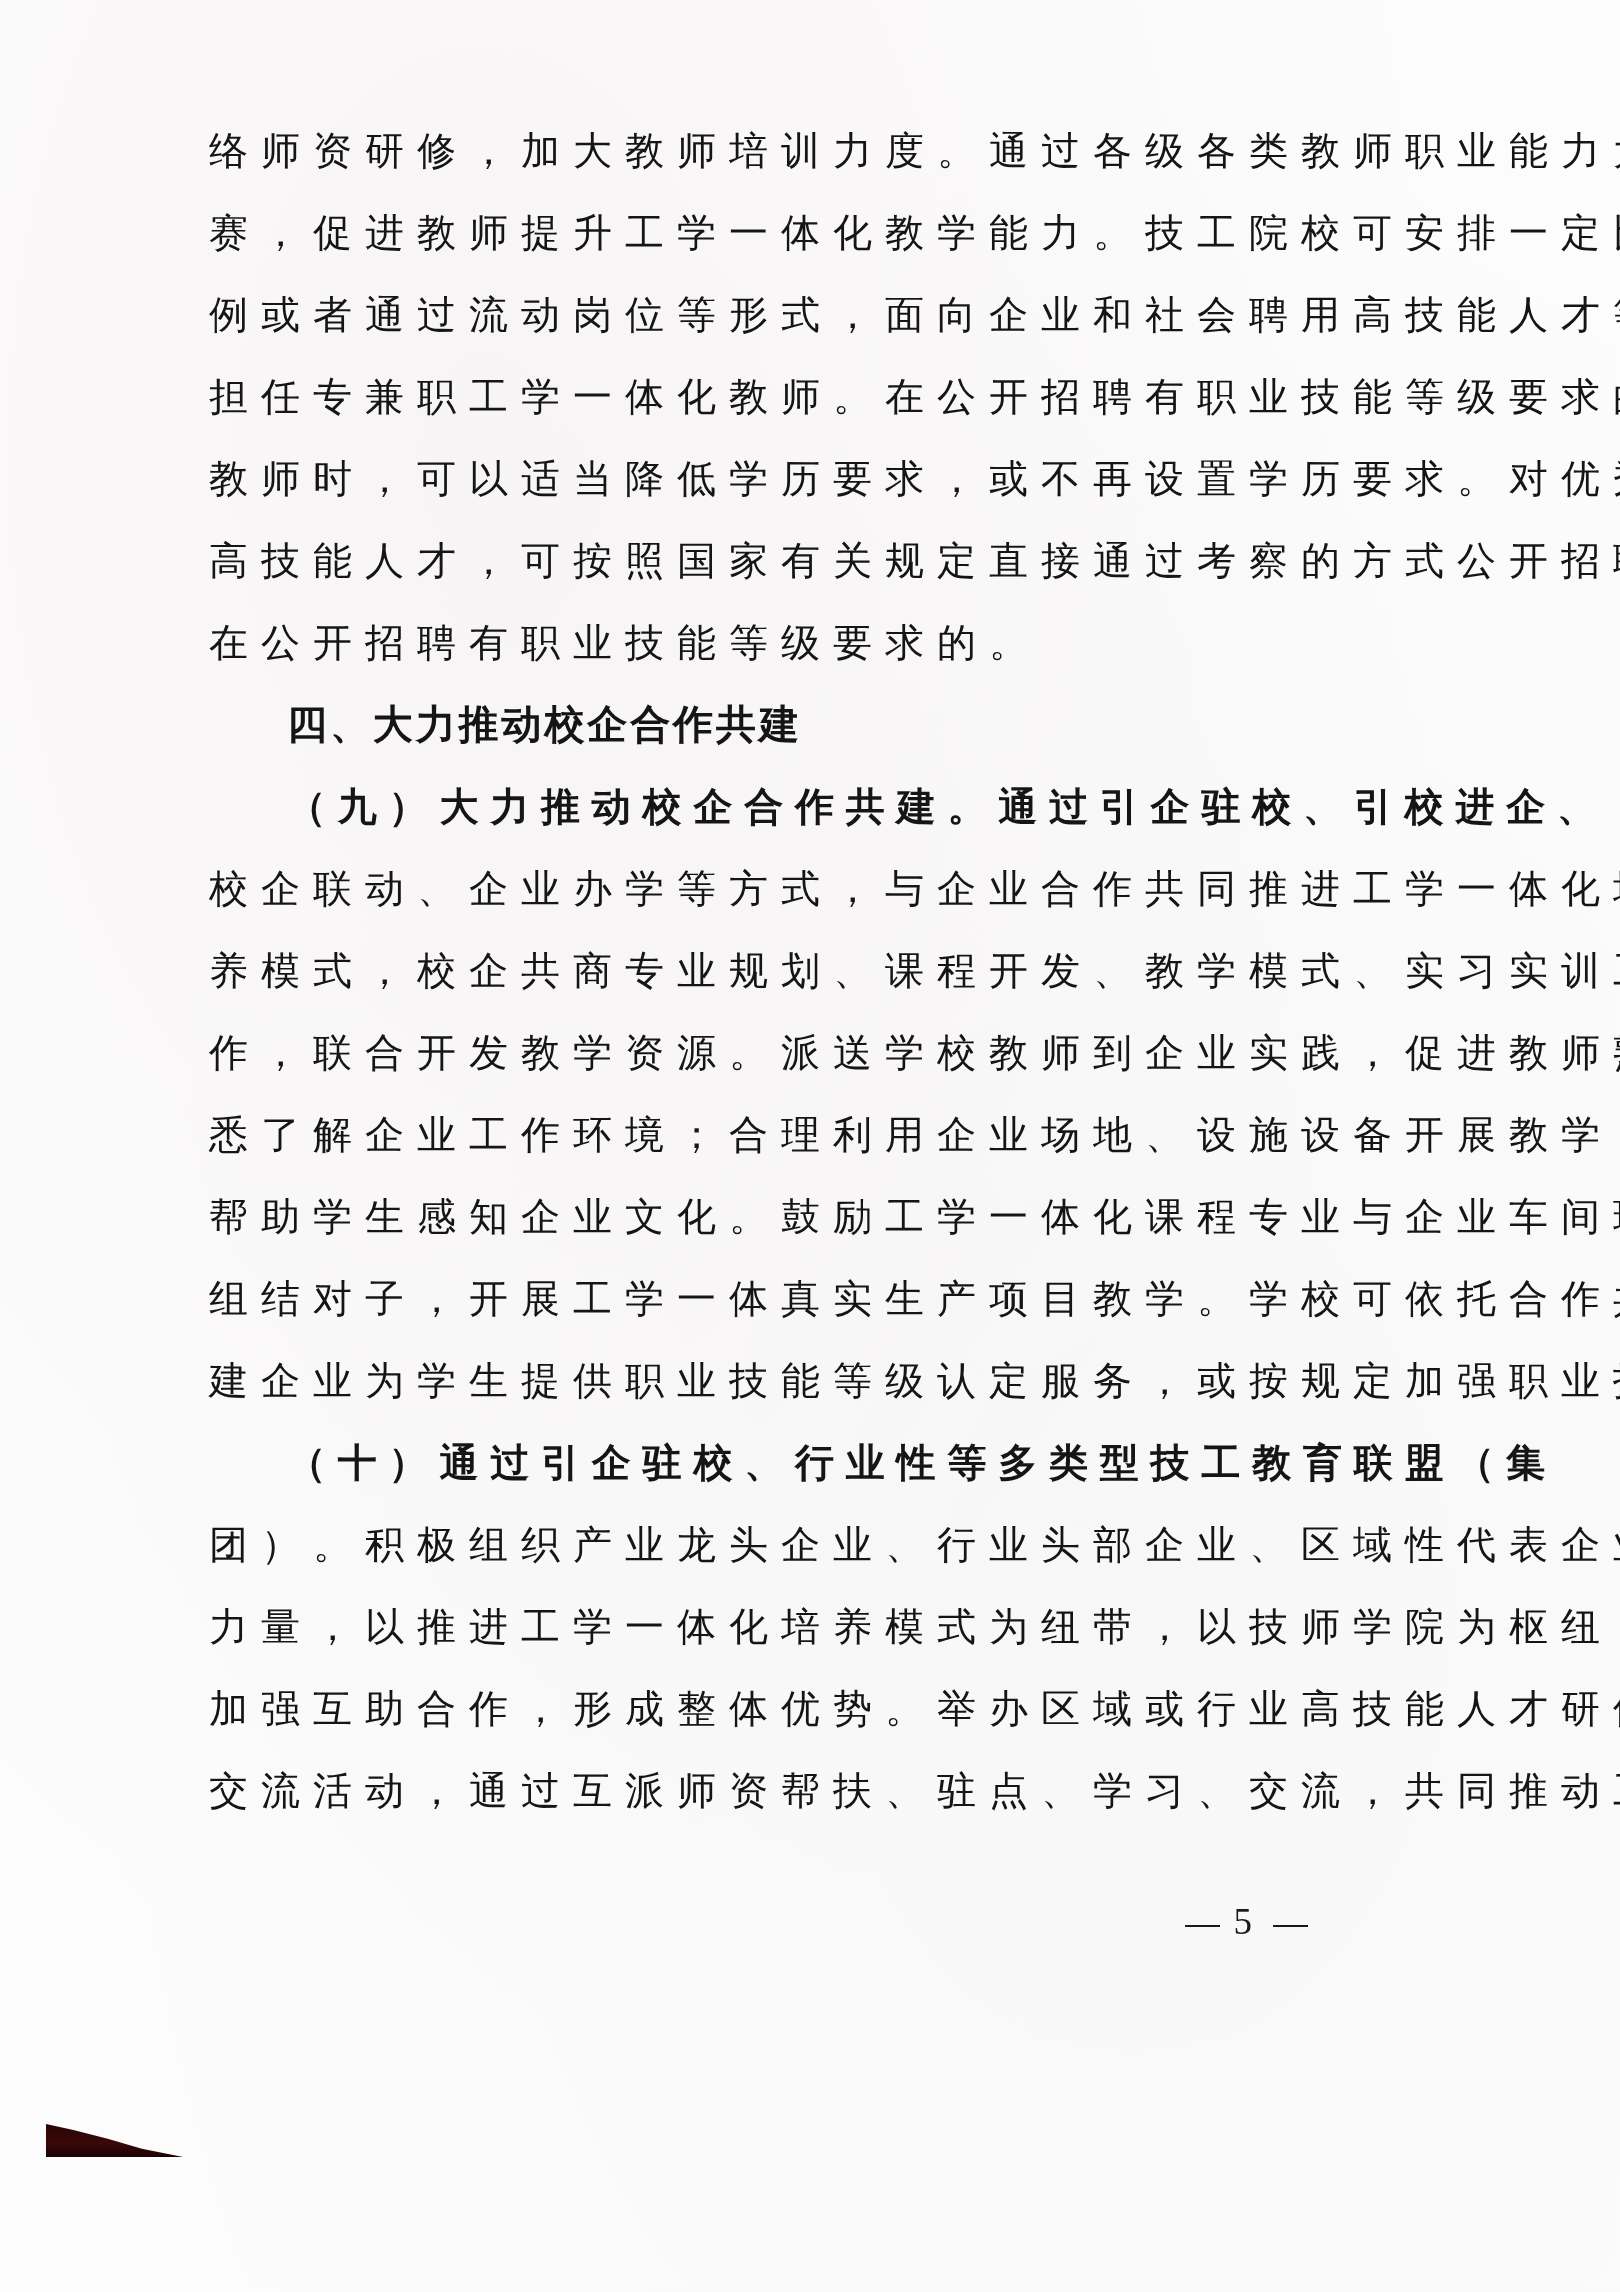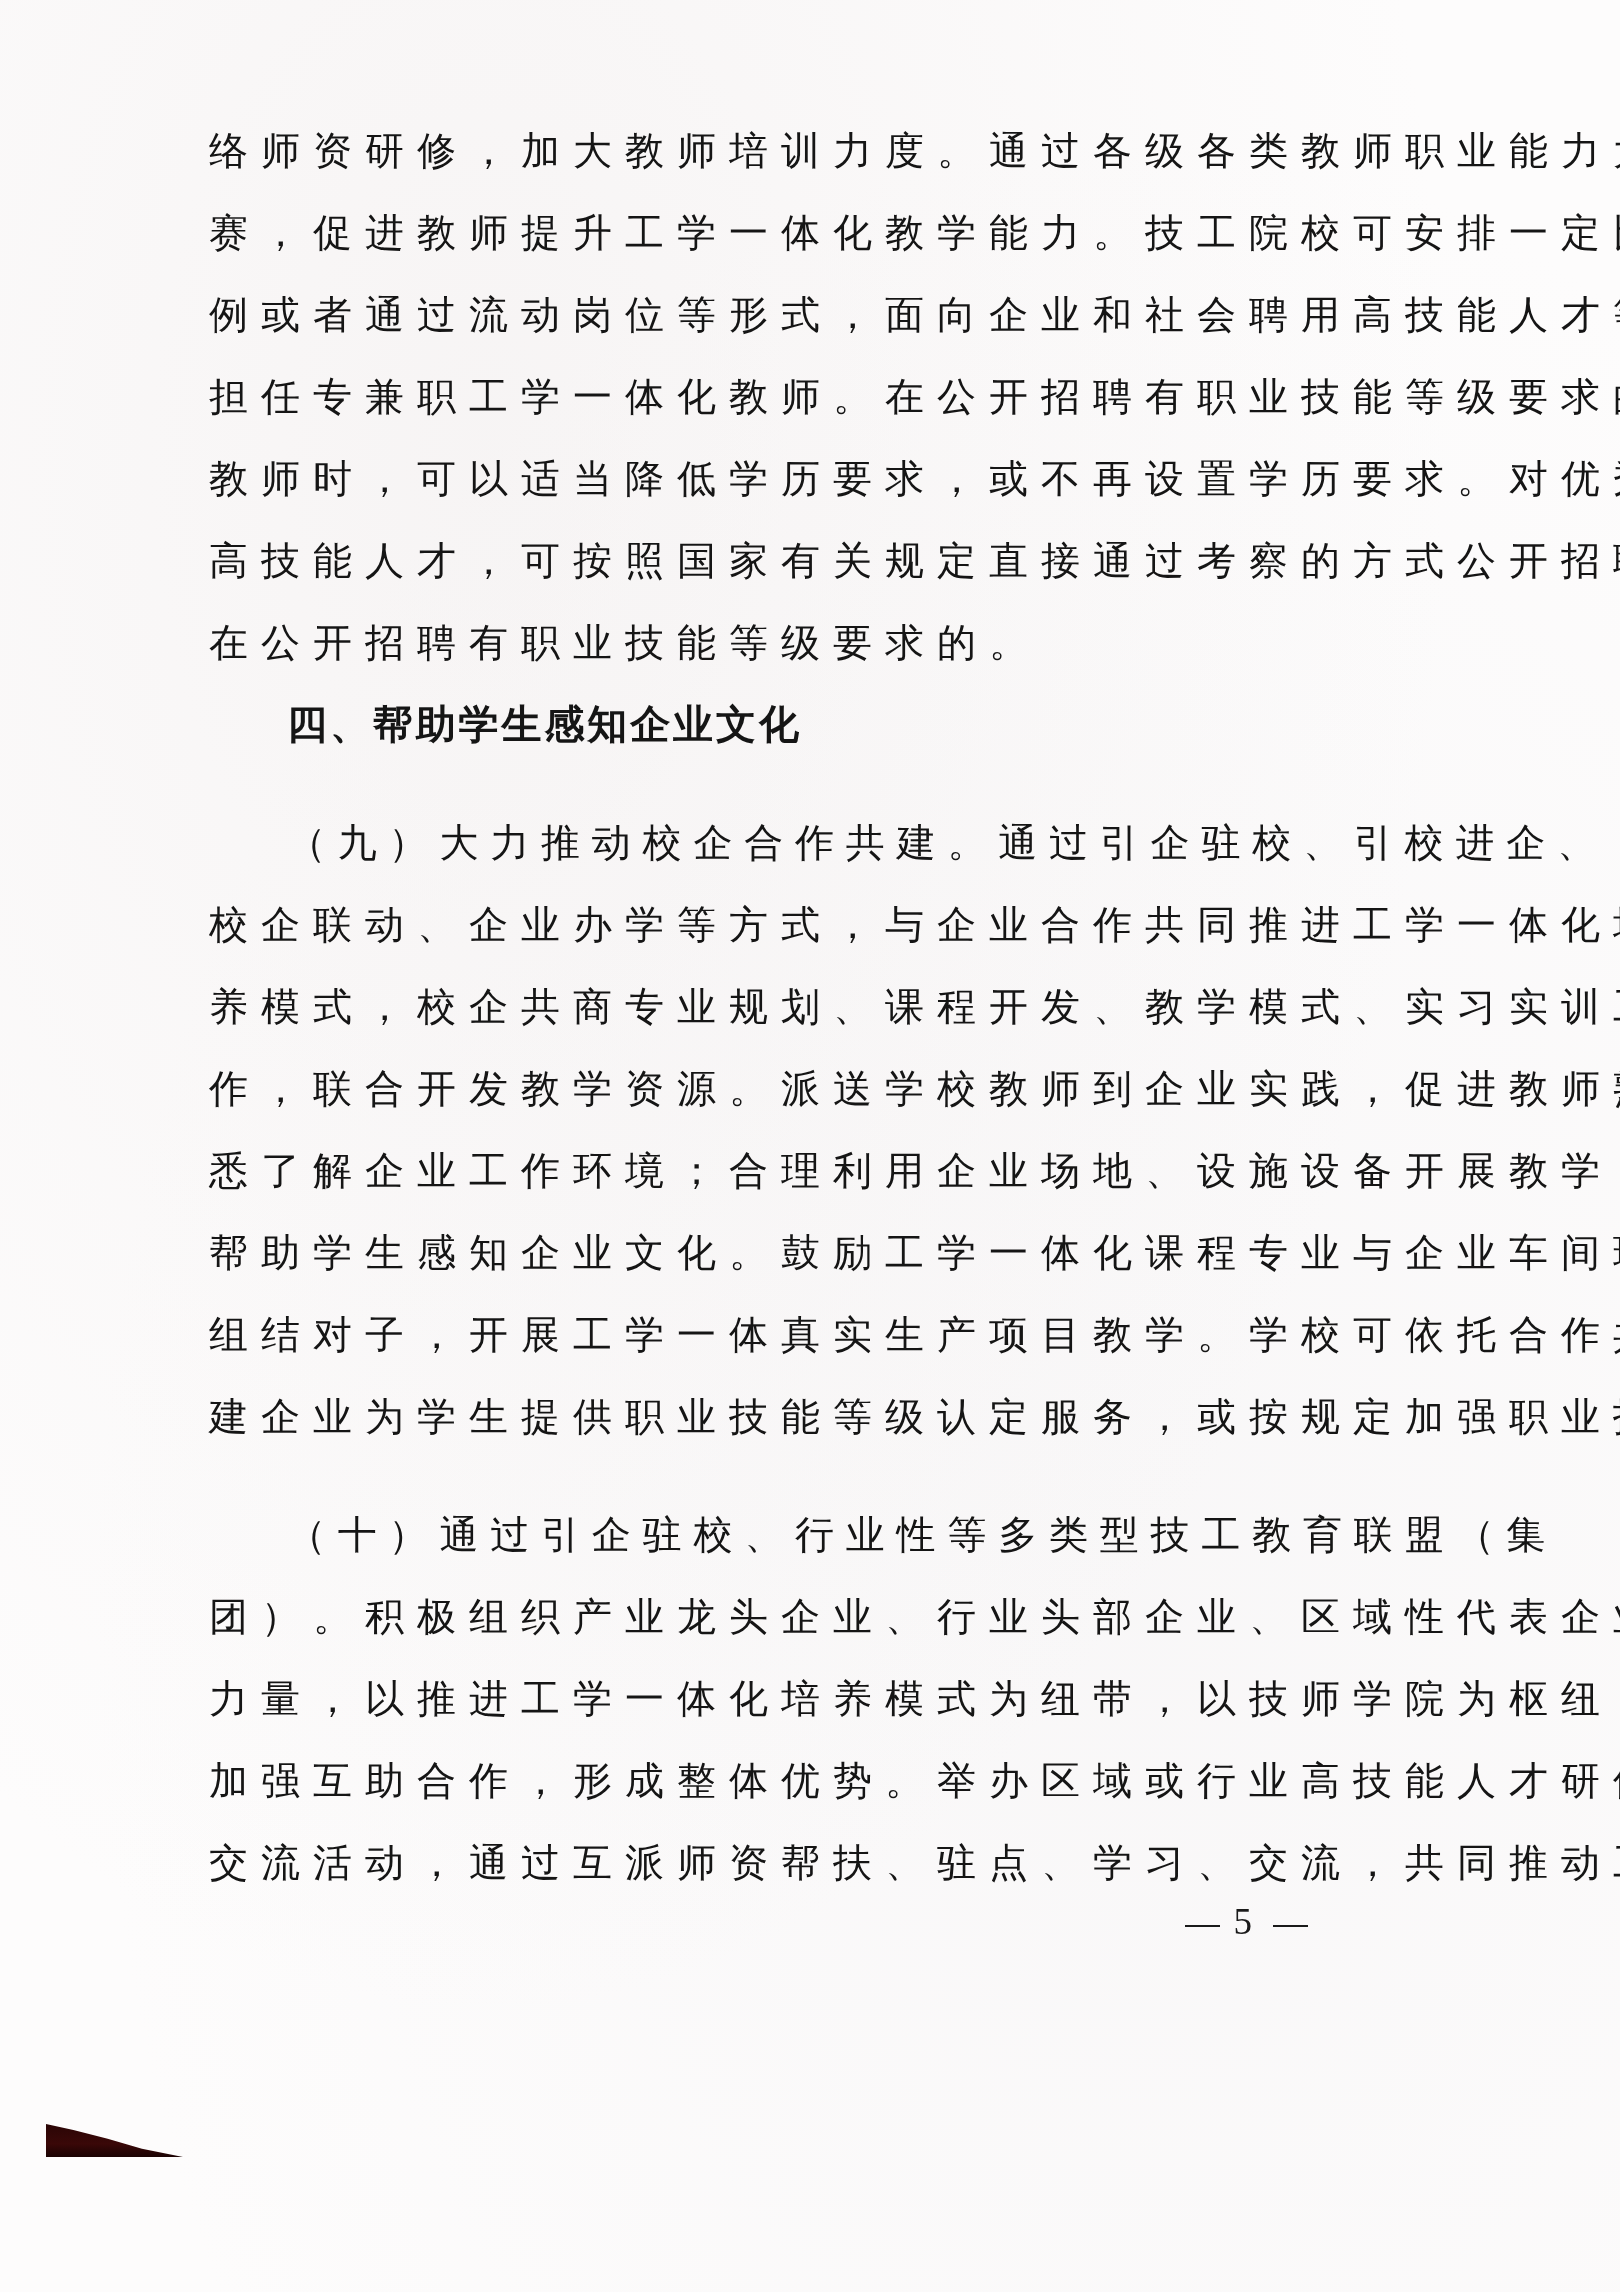--- a/index.html
+++ b/index.html
@@ -39,23 +39,22 @@
       letter-spacing: 13px;
       font-weight: 500;
     }
     .line.indent { padding-left: 78px; }
     .line.heading {
       font-weight: 700;
       letter-spacing: 2.9px;
       font-size: 40px;
     }
     .line.sub {
-      font-weight: 400;
+      font-weight: 700;
       letter-spacing: 11.8px;
-      margin-top: 36px;
     }
     .page-number {
       position: absolute;
       left: 1171px;
       top: 1900px;
       font-family: "Liberation Serif", "DejaVu Serif", serif;
       font-size: 37px;
       letter-spacing: 7.8px;
       color: #1a1a1a;
     }
@@ -83,21 +82,21 @@
 <div class="page">
 
   <div class="text-block">
     <div class="line">络师资研修，加大教师培训力度。通过各级各类教师职业能力大</div>
     <div class="line">赛，促进教师提升工学一体化教学能力。技工院校可安排一定比</div>
     <div class="line">例或者通过流动岗位等形式，面向企业和社会聘用高技能人才等</div>
     <div class="line">担任专兼职工学一体化教师。在公开招聘有职业技能等级要求的</div>
     <div class="line">教师时，可以适当降低学历要求，或不再设置学历要求。对优秀</div>
     <div class="line">高技能人才，可按照国家有关规定直接通过考察的方式公开招聘</div>
     <div class="line">在公开招聘有职业技能等级要求的。</div>
-    <div class="line indent heading">四、帮助学生感知企业文化</div>
+    <div class="line indent heading">四、大力推动校企合作共建</div>
     <div class="line indent sub">（九）大力推动校企合作共建。通过引企驻校、引校进企、</div>
     <div class="line">校企联动、企业办学等方式，与企业合作共同推进工学一体化培</div>
     <div class="line">养模式，校企共商专业规划、课程开发、教学模式、实习实训工</div>
     <div class="line">作，联合开发教学资源。派送学校教师到企业实践，促进教师熟</div>
     <div class="line">悉了解企业工作环境；合理利用企业场地、设施设备开展教学，</div>
     <div class="line">帮助学生感知企业文化。鼓励工学一体化课程专业与企业车间班</div>
     <div class="line">组结对子，开展工学一体真实生产项目教学。学校可依托合作共</div>
     <div class="line">建企业为学生提供职业技能等级认定服务，或按规定加强职业技</div>
     <div class="line indent sub">（十）通过引企驻校、行业性等多类型技工教育联盟（集</div>
     <div class="line">团）。积极组织产业龙头企业、行业头部企业、区域性代表企业</div>

